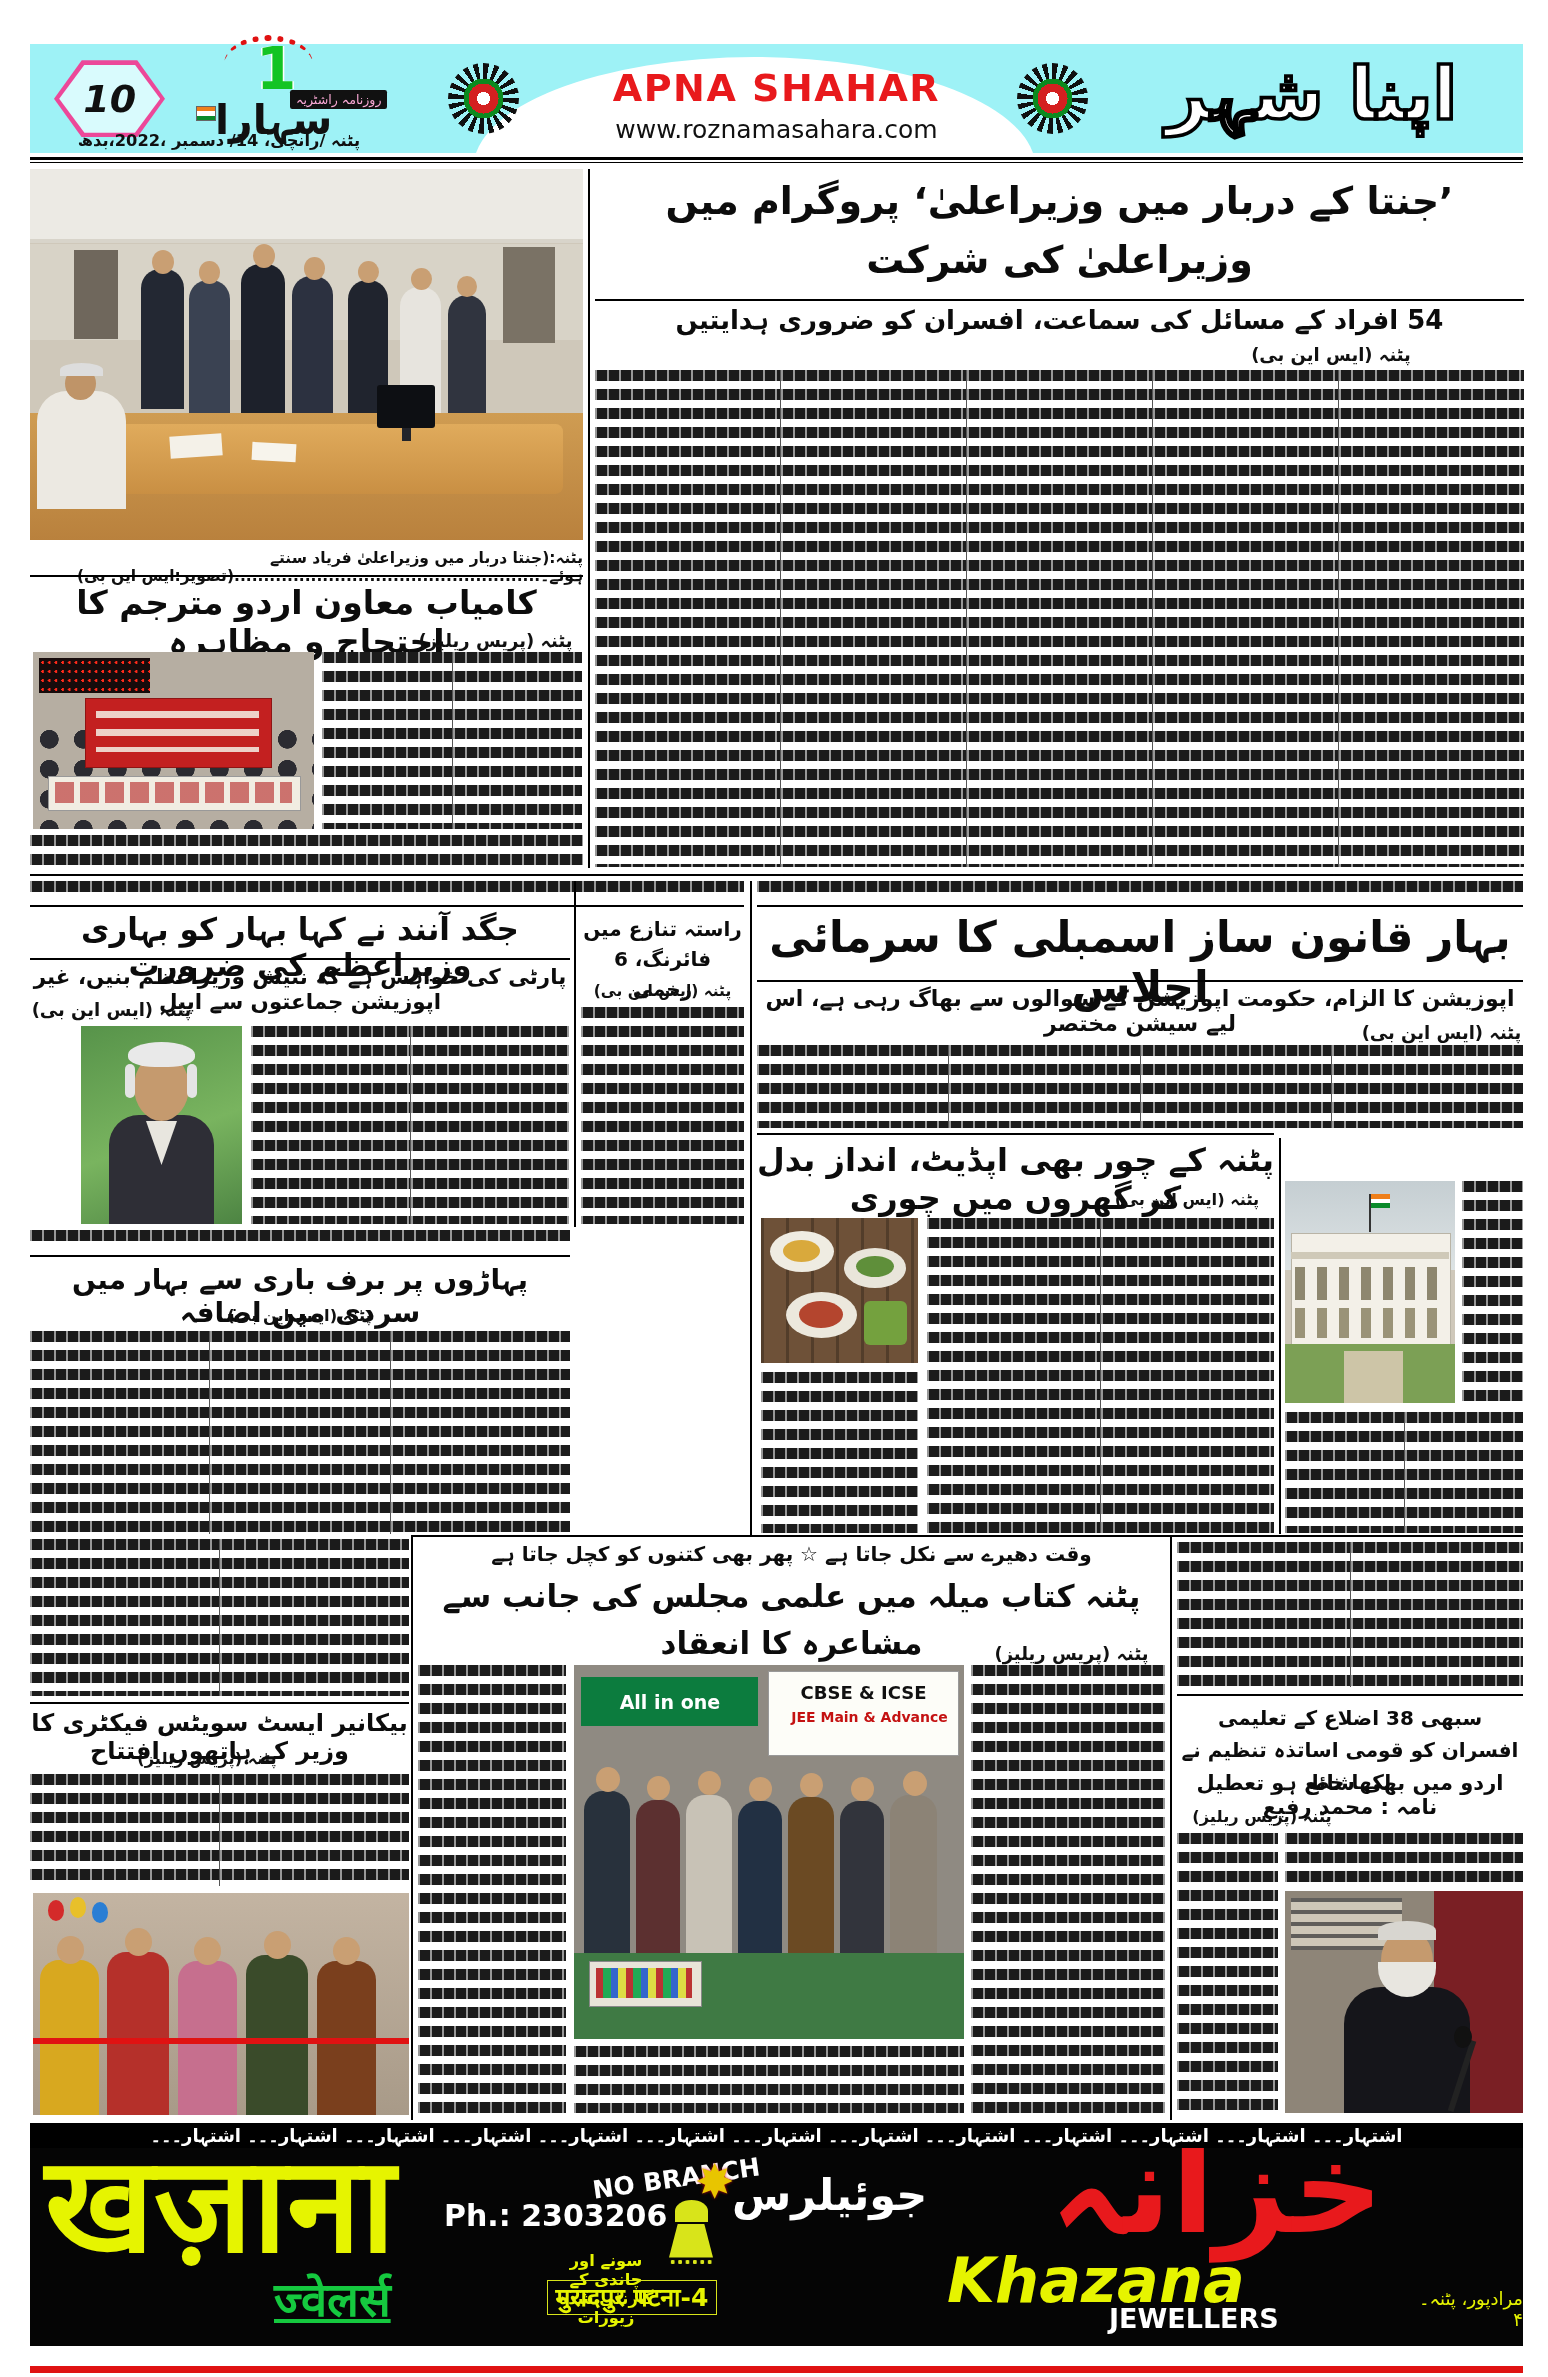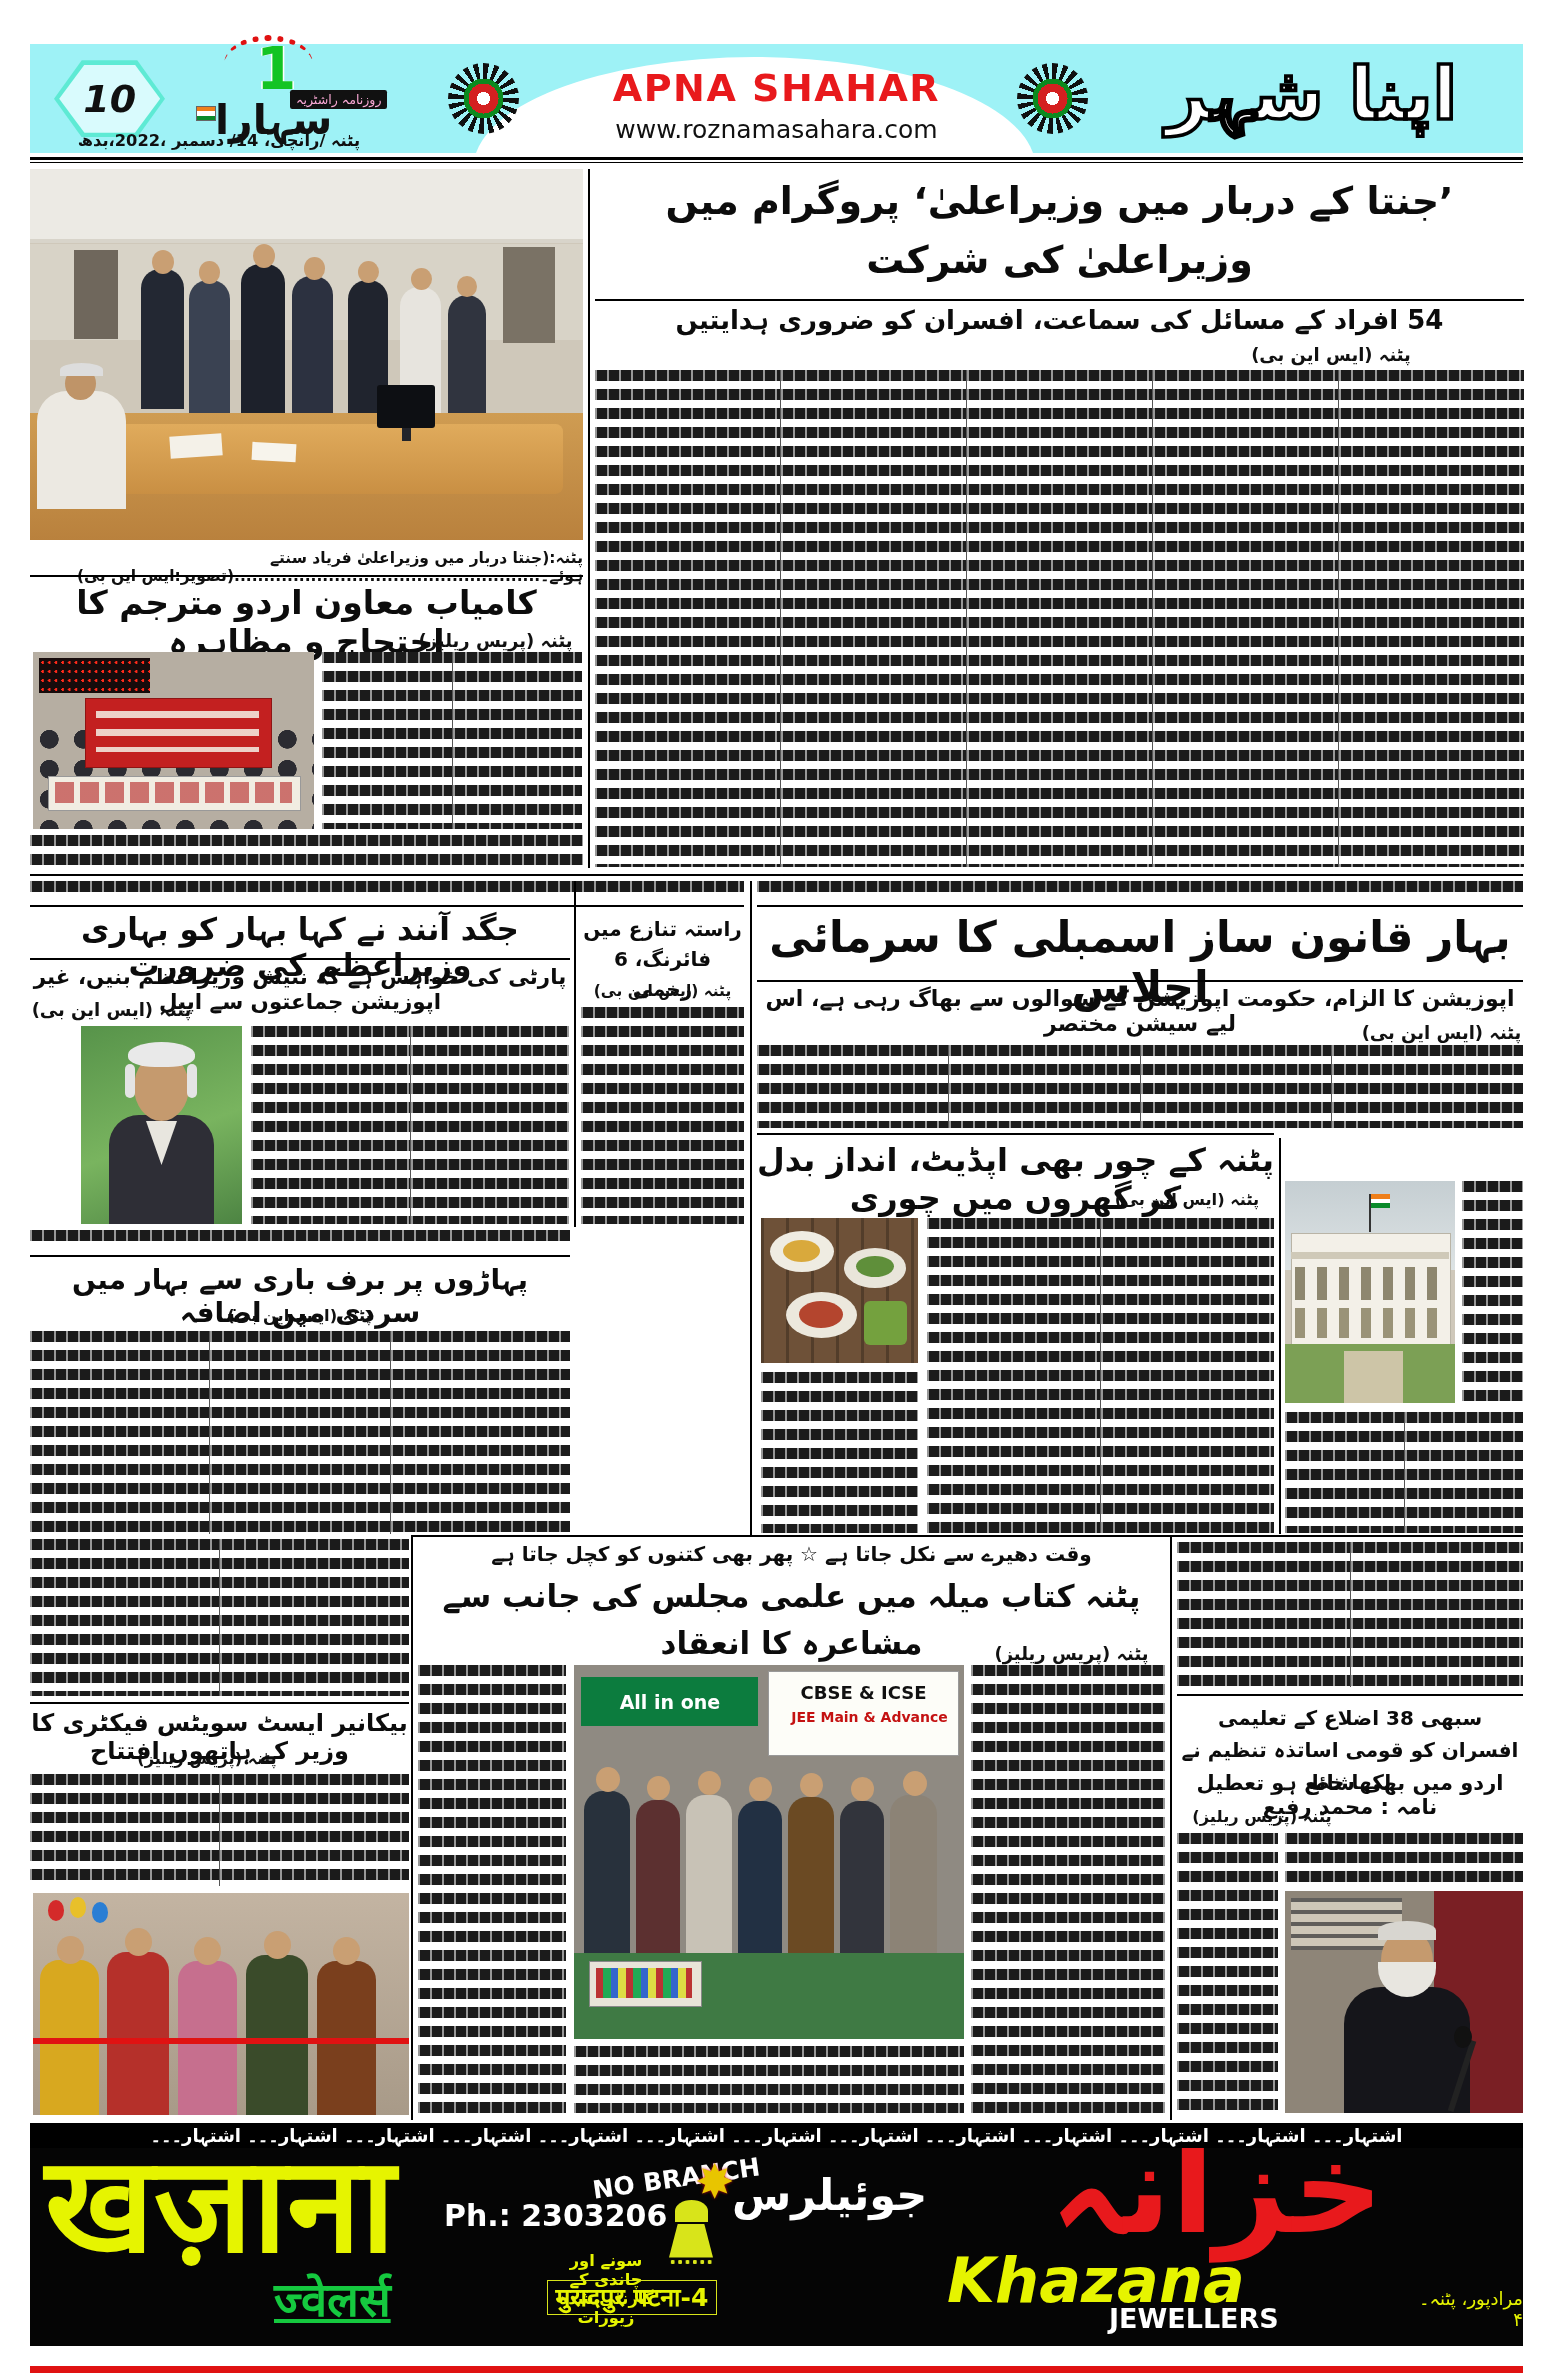--- a/index.html
+++ b/index.html
@@ -11,21 +11,21 @@
   .b{font-weight:bold;}
   
   #band{left:30px;top:44px;width:1493px;height:109px;background:#9ef2f6;overflow:visible;}
   #ellipse{left:50%;transform:translateX(-54%);top:13.3px;width:562px;height:222px;background:#fff;border-radius:50%;}
   #brand{left:0;top:22px;width:100%;color:#e8191c;font-size:38px;letter-spacing:1.5px;}
   #site{left:0;top:71px;width:100%;color:#111;font-size:25px;}
   .medal{width:71px;height:71px;border-radius:50%;
      background:
        radial-gradient(circle,#fff 0 6.7px,#d42020 6.7px 15px,#0c8a1f 15px 20px,transparent 20px),
        repeating-conic-gradient(#101010 0 9deg,rgba(0,0,0,0) 9deg 18deg);}
-  #hex-o{left:24px;top:16.3px;width:111px;height:77px;background:#5eead4;
+  #hex-o{left:24px;top:16.3px;width:111px;height:77px;background:#ec4899;
      clip-path:polygon(25% 0,75% 0,100% 50%,75% 100%,25% 100%,0 50%);}
   #hex-i{left:5.2px;top:4.4px;width:101px;height:68px;background:#d9fbfd;
      clip-path:polygon(25% 0,75% 0,100% 50%,75% 100%,25% 100%,0 50%);
      display:flex;align-items:center;justify-content:center;}
   #hex-i span{font-size:38px;font-weight:bold;font-style:italic;color:#101010;}
   #arc1{left:194px;top:-9px;width:89px;height:52px;border-top:6.7px dotted #e01212;border-radius:50%;}
   #one{left:226px;top:-4.4px;font-size:58px;line-height:1;font-weight:bold;color:#13c424;
        text-shadow:1.5px 0 #fff,-1.5px 0 #fff;}
   #rashtriya{left:260px;top:46px;background:#111;color:#f9a8d4;font-size:12.6px;padding:2px 6px;border-radius:2.2px;}
   #sahara{left:185px;top:56px;font-size:41px;line-height:1;color:#111;font-weight:bold;}

